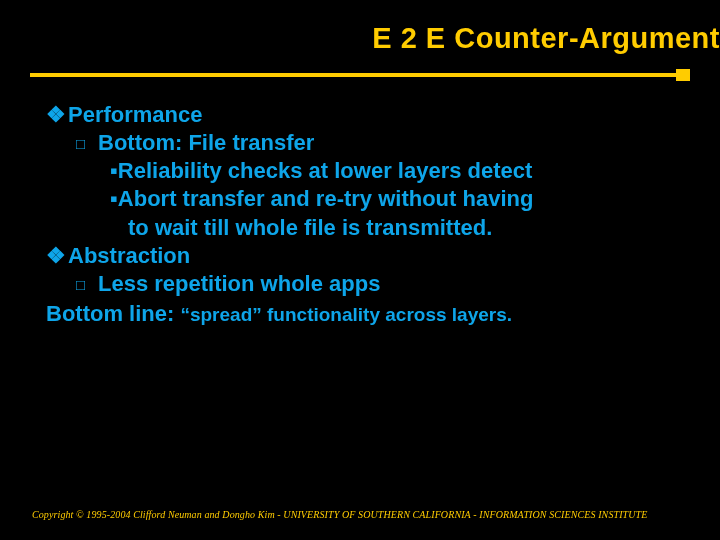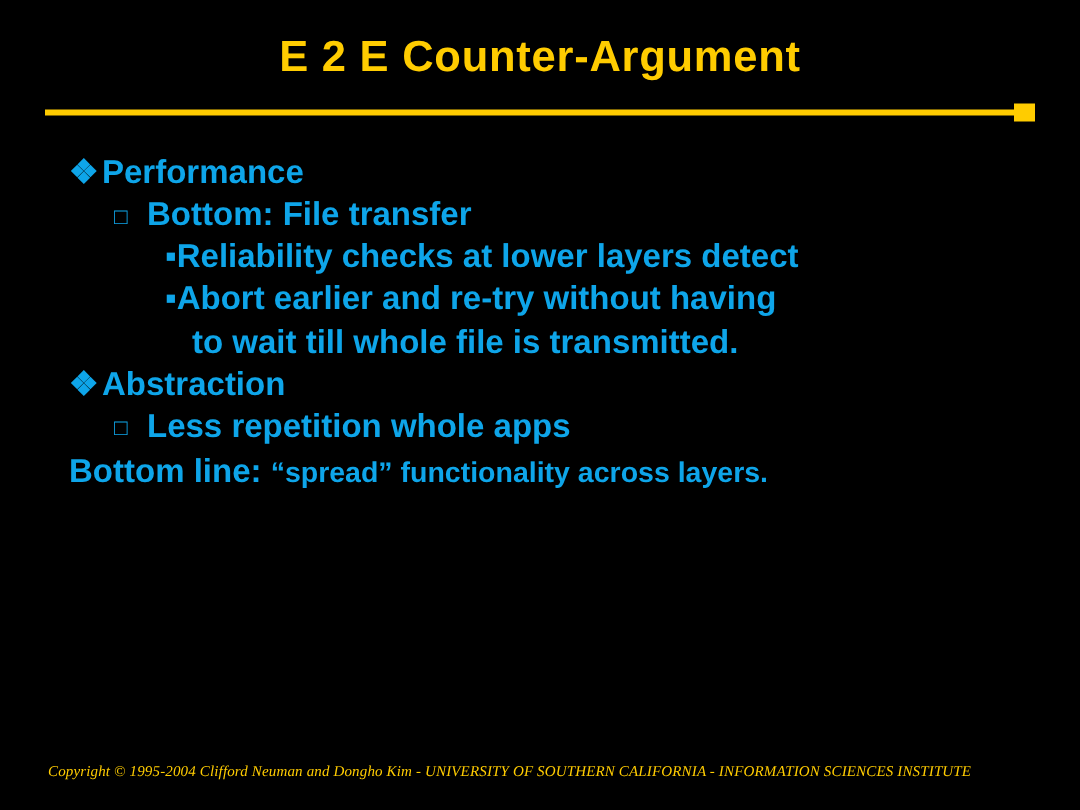--- a/index.html
+++ b/index.html
@@ -16,21 +16,21 @@
     height: 540px;
     background: #000;
     position: relative;
     box-sizing: border-box;
   }
   .title {
     color: #ffcc00;
     font-family: "Arial Black", Arial, sans-serif;
     font-weight: 900;
     font-size: 29px;
-    text-align: center;
+    text-align: right;
     padding-top: 22px;
     letter-spacing: 0.5px;
   }
   .rule {
     position: relative;
     margin: 14px 30px 0 30px;
     height: 12px;
   }
   .rule-line {
     position: absolute;
@@ -117,21 +117,21 @@
 
     <div class="lvl2">
       <span class="bullet">□</span><span>Bottom: File transfer</span>
     </div>
 
     <div class="lvl3wrap">
       <span class="bullet">▪</span><span class="txt">Reliability checks at lower layers detect</span><br>
     </div>
 
     <div class="lvl3wrap">
-      <span class="bullet">▪</span><span class="txt">Abort earlier and re-try without having</span><br>
+      <span class="bullet">▪</span><span class="txt">Abort transfer and re-try without having</span><br>
       <span class="txt">to wait till whole file is transmitted.</span>
     </div>
 
     <div class="lvl1">
       <span class="bullet">❖</span><span>Abstraction</span>
     </div>
 
     <div class="lvl2">
       <span class="bullet">□</span><span>Less repetition whole apps</span>
     </div>

